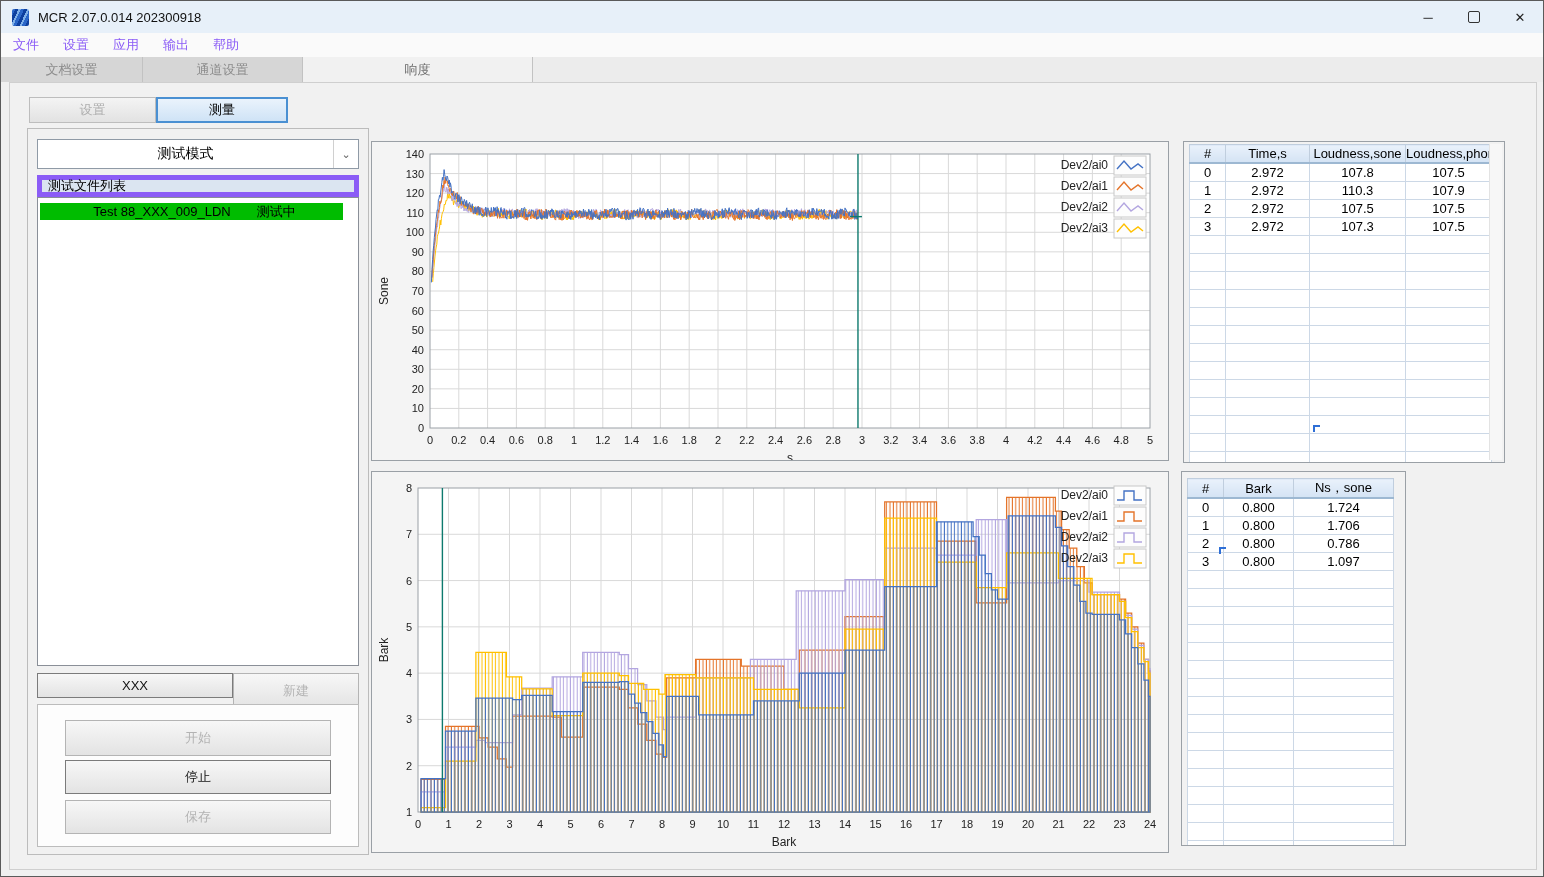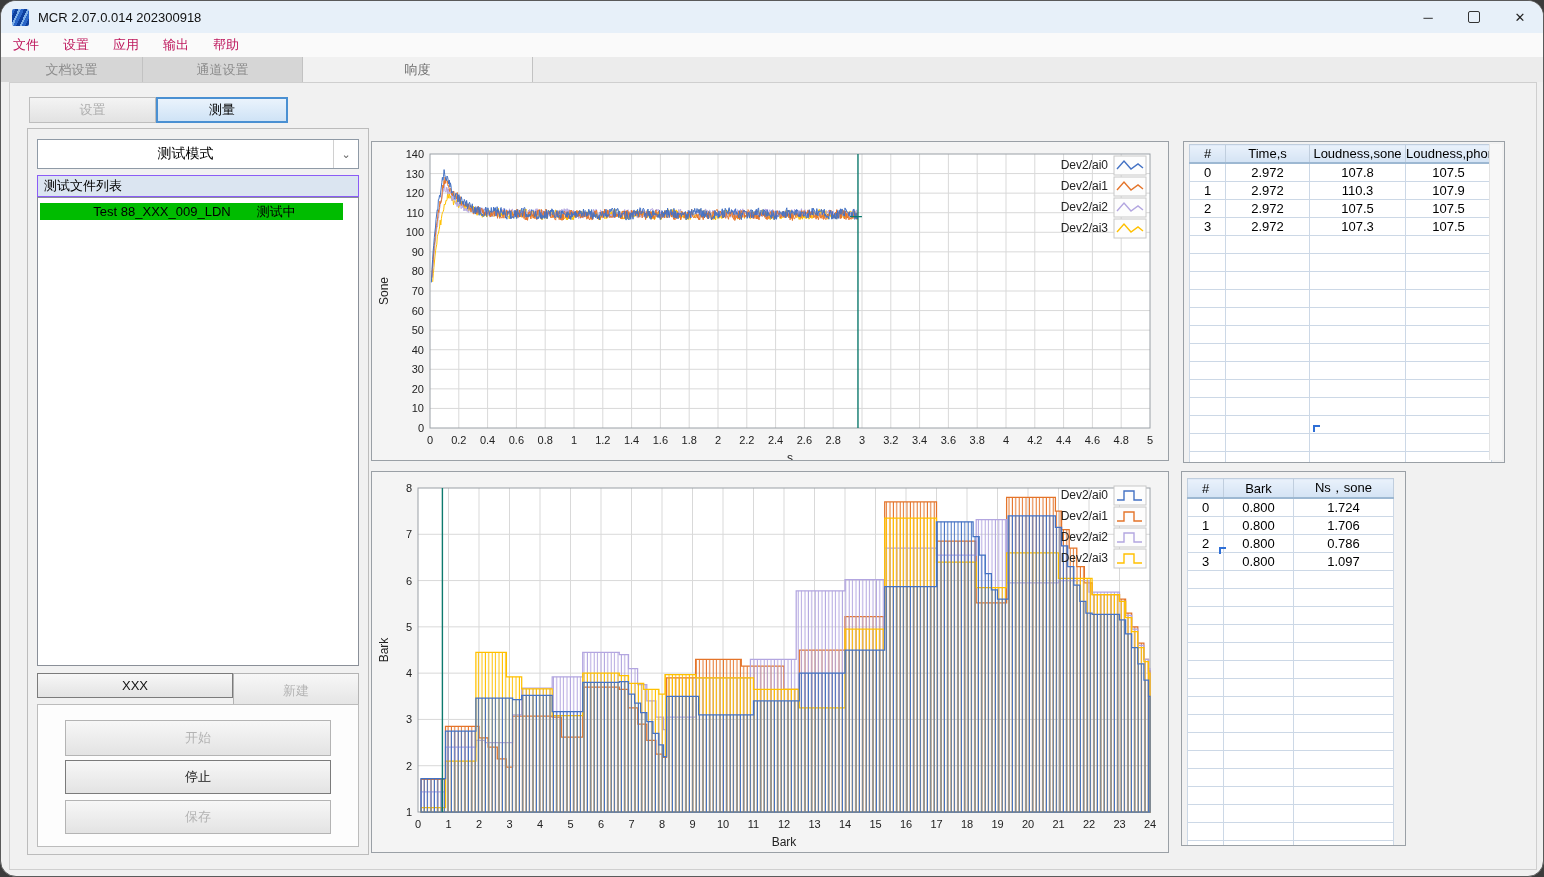--- a/index.html
+++ b/index.html
@@ -1,28 +1,28 @@
 <!DOCTYPE html>
 <html><head>
 <meta charset="utf-8">
 <style>
   html,body{margin:0;padding:0;background:#3c3c3c;font-family:"Liberation Sans",sans-serif;}
-  #window{position:relative;width:1544px;height:877px;background:#f0f0f0;border-radius:16px;
+  #window{position:relative;width:1544px;height:877px;background:#f0f0f0;border-radius:0;
           overflow:hidden;border:1px solid #5a5a5a;box-sizing:border-box;}
   
   #titlebar{position:absolute;left:0;top:0;width:100%;height:32px;background:#e7f0f9;display:flex;align-items:center;}
   #app-icon{width:17px;height:17px;margin-left:11px;border-radius:2px;
             background:repeating-linear-gradient(115deg,#2a66c8 0 3px,#0d3f9e 3px 6px,#7fb0e8 6px 8px);}
   #title-text{margin-left:9px;font-size:13px;color:#111;}
   #win-controls{margin-left:auto;display:flex;height:100%;}
   .win-btn{width:46px;height:100%;display:flex;align-items:center;justify-content:center;
            font-size:13px;color:#222;cursor:default;}
   
   #menubar{position:absolute;left:0;top:32px;width:100%;height:24px;background:#fafafa;display:flex;align-items:center;}
-  .menu-item{padding:0 12px;font-size:13px;color:#be185d;}
+  .menu-item{padding:0 12px;font-size:13px;color:#8b5cf6;}
   
   #tabstrip{position:absolute;left:0;top:56px;width:100%;height:25px;background:#d6d6d6;display:flex;}
   .tab{height:100%;display:flex;align-items:center;justify-content:center;font-size:13px;
        color:#8c8c8c;border-right:1px solid #c2c2c2;box-sizing:border-box;background:#d6d6d6;}
   .tab.active{background:#f1f1f1;color:#6e6e6e;}
   #tab-rest{flex:1;background:#ececec;}
   
   #tabpage{position:absolute;left:8px;top:81px;width:1528px;height:788px;background:#f1f1f1;
            border:1px solid #cfcfcf;box-sizing:border-box;}
   
@@ -35,21 +35,21 @@
   #subtab-settings{left:28px;top:96px;width:127px;height:26px;background:linear-gradient(#f4f4f4,#e2e2e2);
           border:1px solid #bdbdbd;color:#aeaeae;}
   #subtab-measure{left:155px;top:96px;width:132px;height:26px;background:linear-gradient(#eaf3fc,#cfe3f6);
           border:2px solid #4a90d2;color:#000;}
   
   #left-group{position:absolute;left:26px;top:127px;width:342px;height:727px;border:1px solid #bcbcbc;box-sizing:border-box;}
   #mode-select{position:absolute;left:36px;top:138px;width:322px;height:30px;background:#fff;border:1px solid #8f9aa6;
         box-sizing:border-box;display:flex;align-items:center;}
   #mode-select .val{flex:1;text-align:center;font-size:14px;color:#000;}
   #mode-select .arrow{width:24px;height:100%;border-left:1px solid #d0d0d0;display:flex;align-items:center;justify-content:center;color:#666;font-size:11px;}
-  #list-header{position:absolute;left:36px;top:174px;width:322px;height:22px;background:#dbe5f1;border:1px solid #8b5cf6;
+  #list-header{position:absolute;left:36px;top:174px;width:322px;height:22px;background:#dbe5f1;border:5px solid #8b5cf6;
         box-sizing:border-box;display:flex;align-items:center;padding-left:6px;font-size:13px;color:#000;}
   #file-list{position:absolute;left:36px;top:196px;width:322px;height:469px;background:#fff;border:1px solid #8a8f98;box-sizing:border-box;}
   #file-item{position:absolute;left:2px;top:5px;width:303px;height:17px;background:#00bc00;color:#000;
         font-size:13px;display:flex;align-items:center;padding-left:6px;box-sizing:border-box;justify-content:center;}
   #file-item .fname{white-space:pre;}
   #file-item .fstatus{margin-left:26px;}
   
   .table-panel{position:absolute;background:#f2f2f2;border:1px solid #9aa0a6;box-sizing:border-box;overflow:hidden;}
   #panel-table-top{left:1182px;top:140px;width:322px;height:322px;}
   #panel-table-bottom{left:1180px;top:470px;width:225px;height:375px;}

